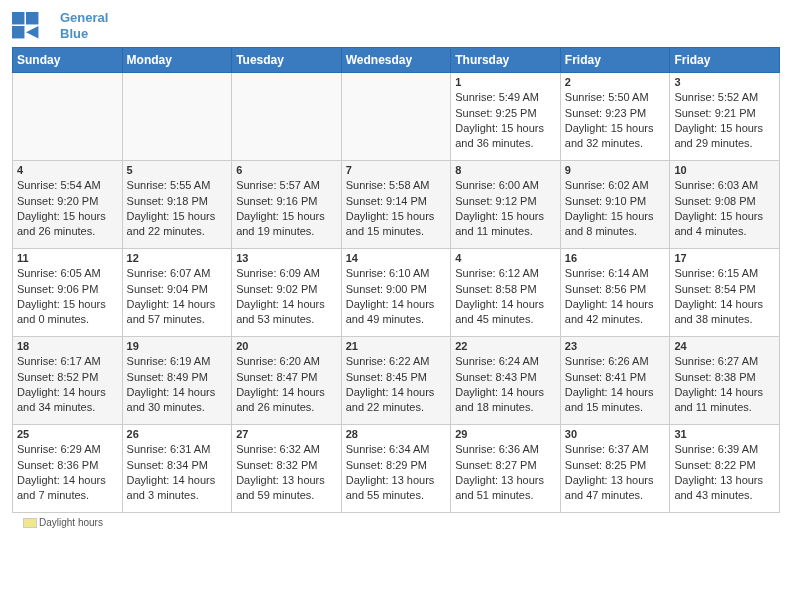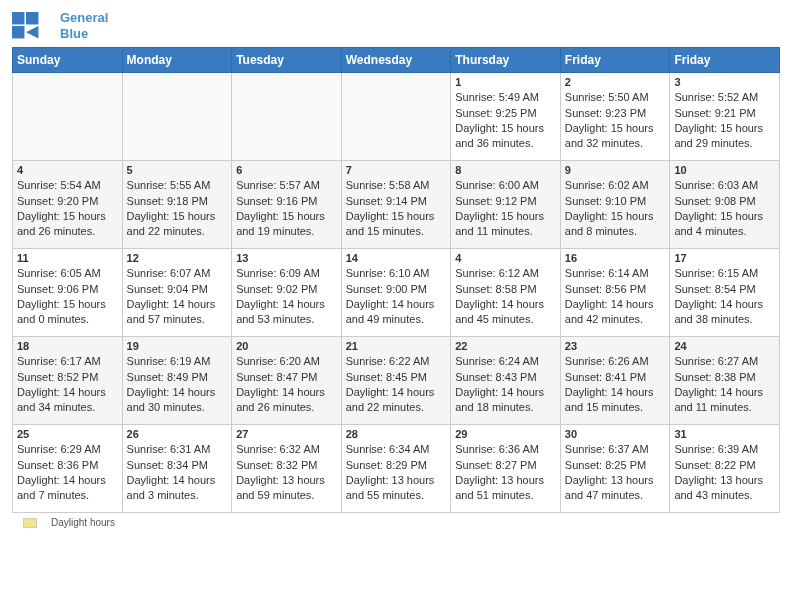--- a/index.html
+++ b/index.html
@@ -90,21 +90,21 @@
       display: block;
     }
     .day-info {
       font-size: 11px;
       line-height: 1.4;
       color: #333;
     }
     .legend {
       display: flex;
       align-items: center;
-      gap: 14px;
+      gap: 2px;
       margin-top: 4px;
       font-size: 10px;
       color: #555;
       padding-left: 11px;
     }
     .legend-box {
       width: 14px;
       height: 10px;
       background: #f0e68c;
       border: 1px solid #ccc;

